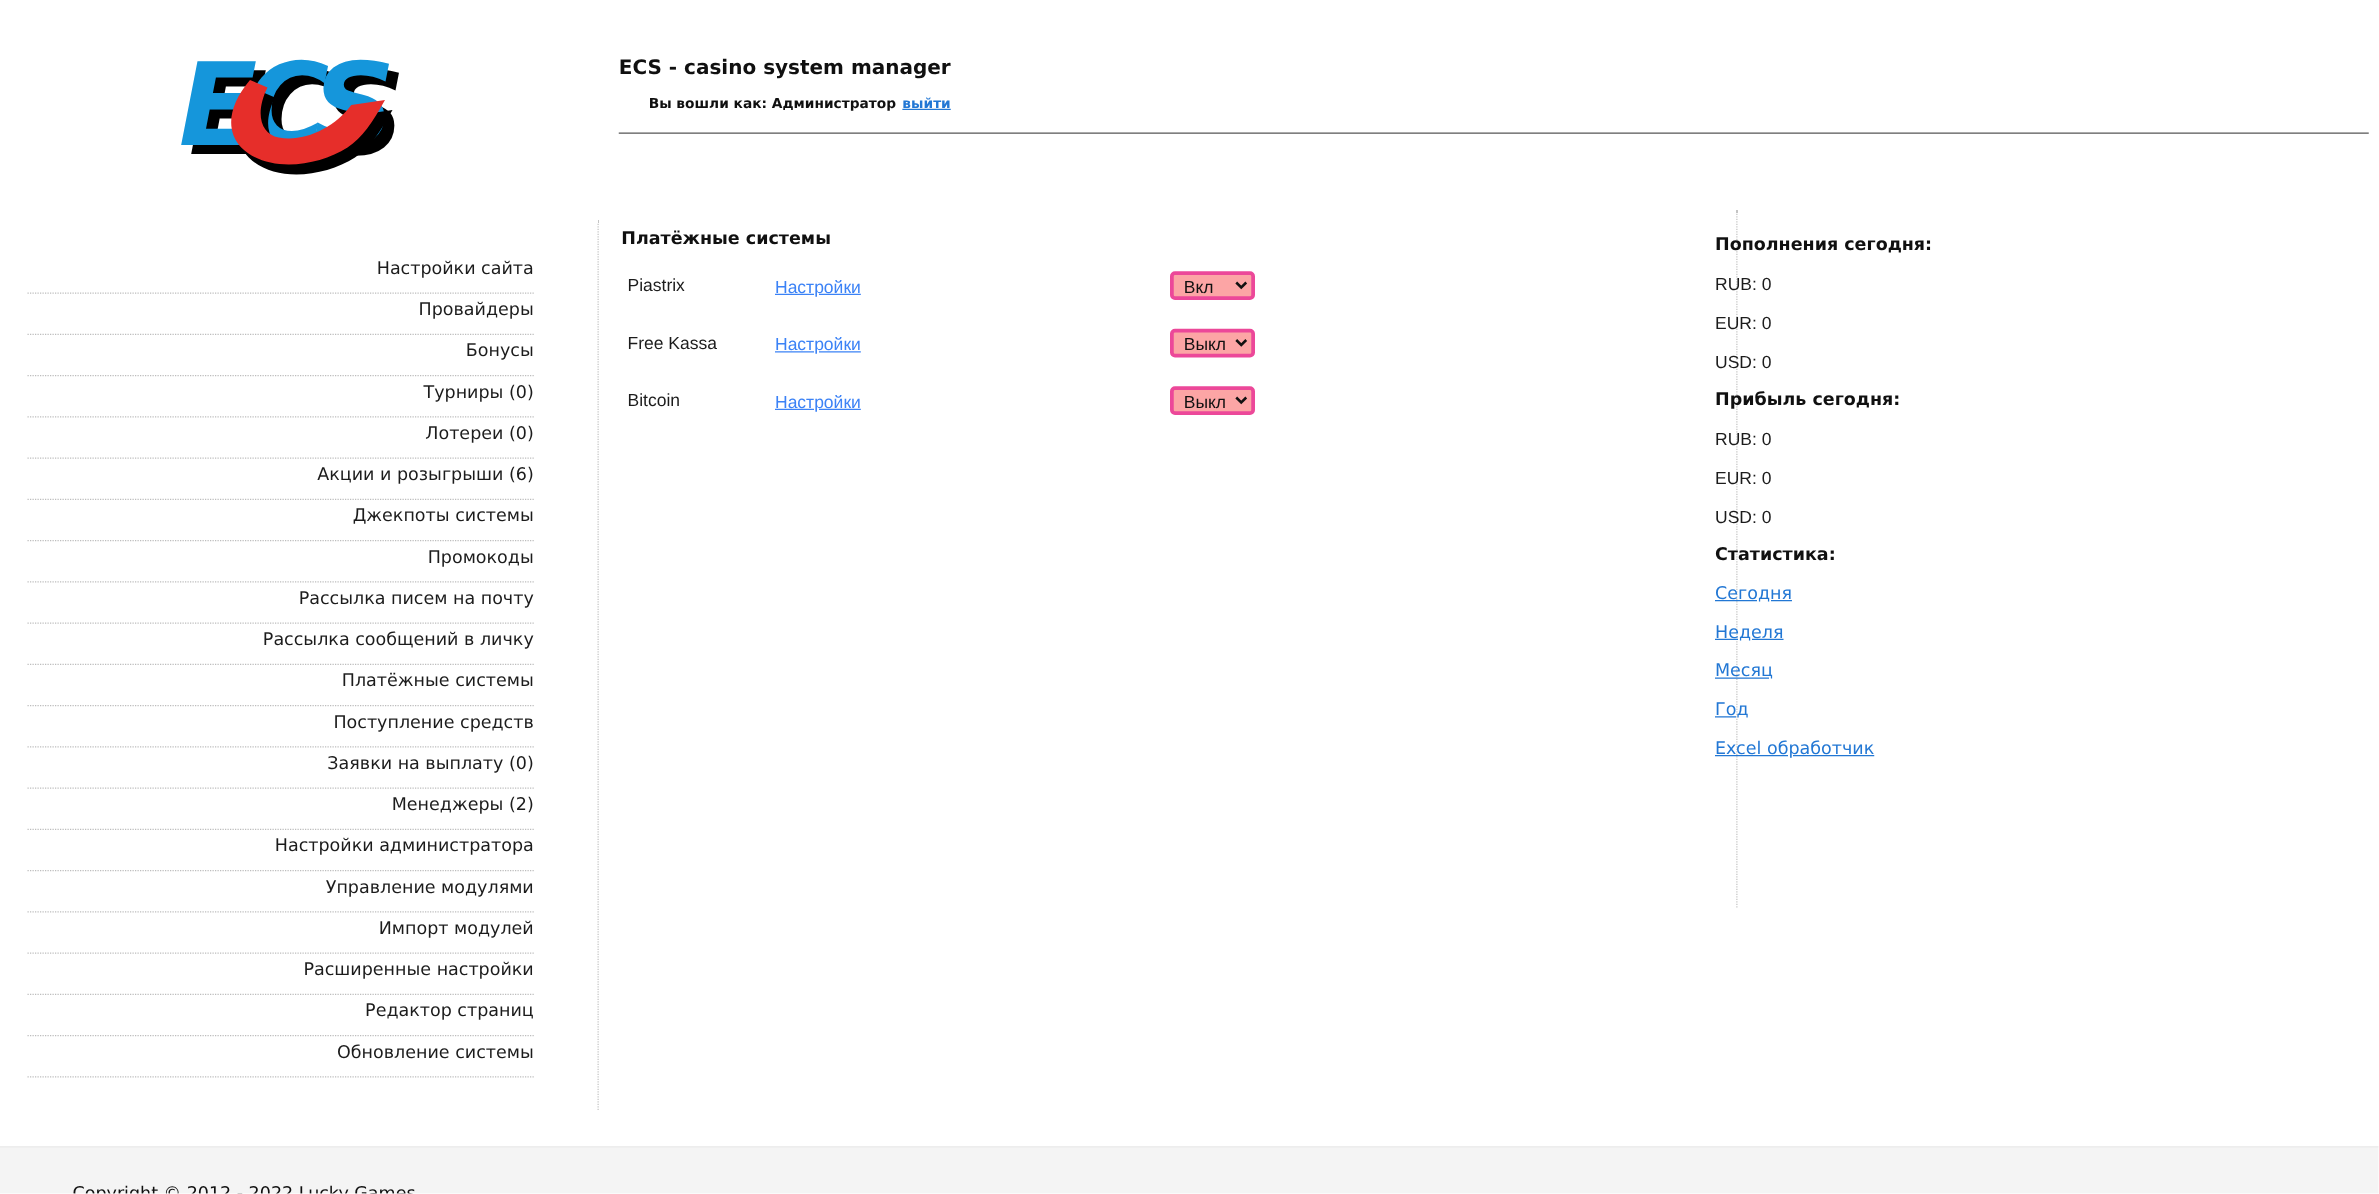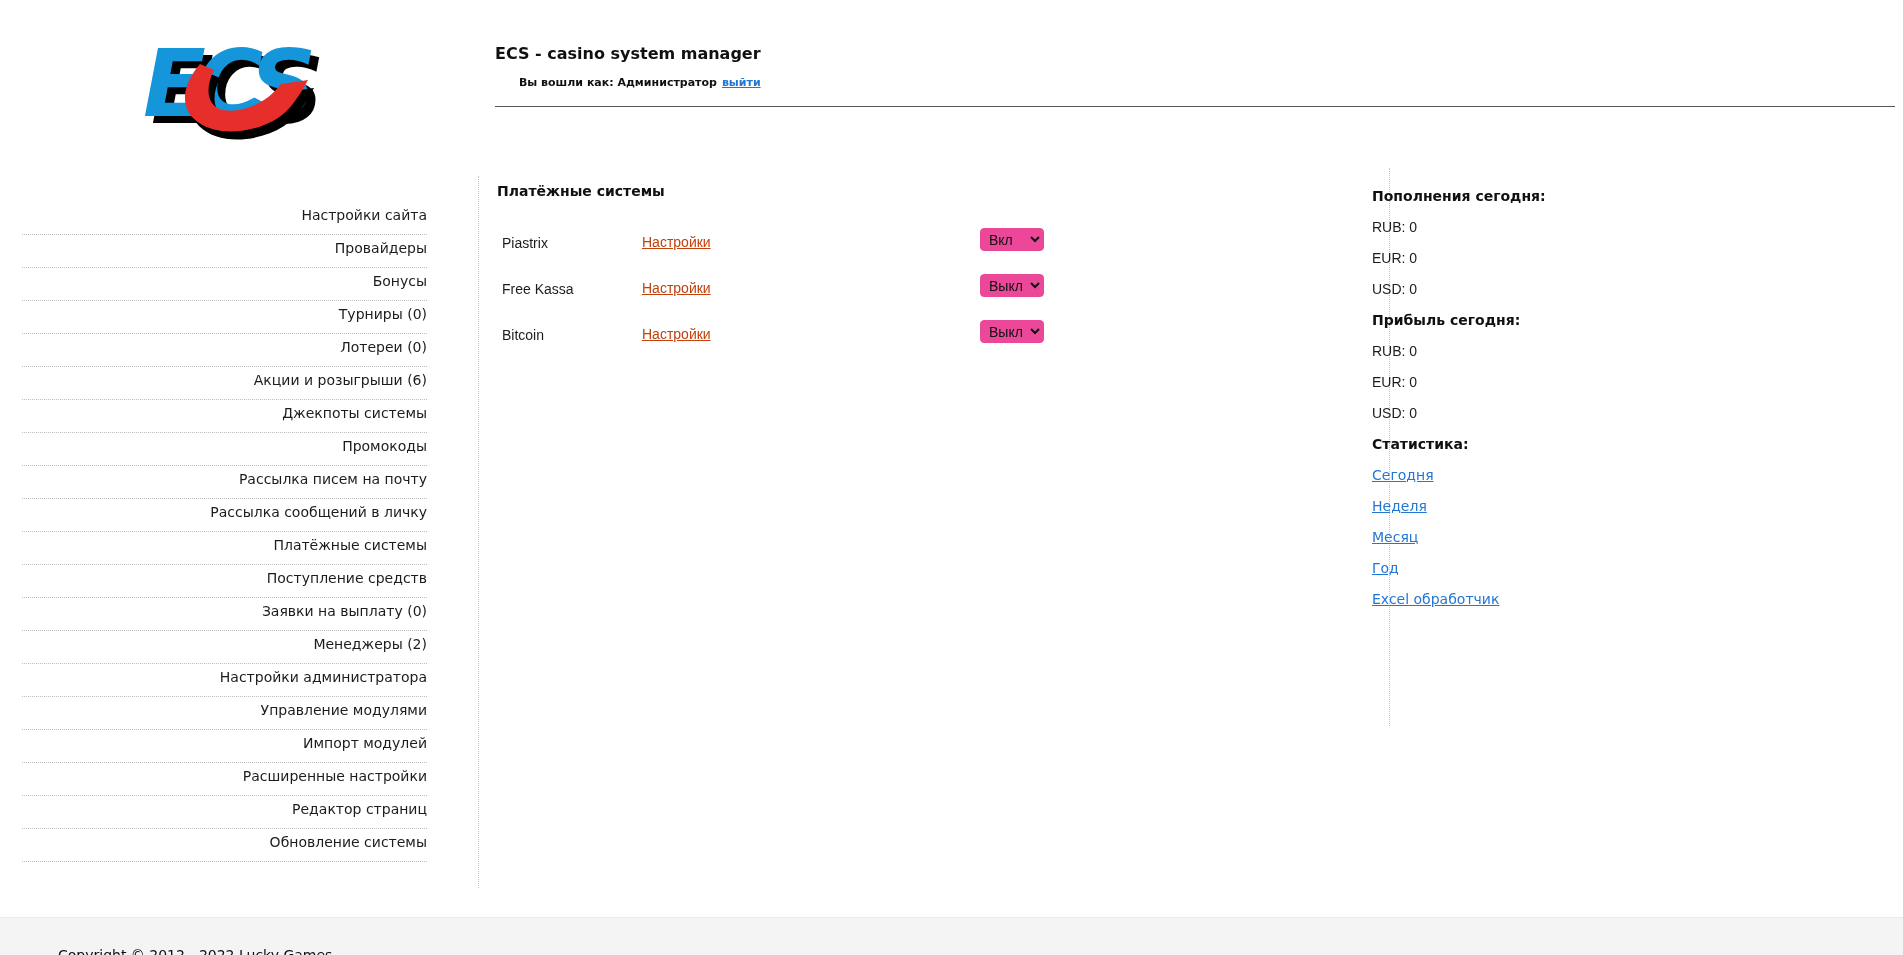--- a/index.html
+++ b/index.html
@@ -23,28 +23,28 @@
     font-size:14px; line-height:17px; color:#1c1c1c; cursor:pointer;
   }
   
   .vsep { position:absolute; width:0; border-left:1px dotted #c4c4c4; }
   .vsep-left  { left:478px; top:176px; height:712px; }
   .vsep-right { left:1389px; top:168px; height:558px; }
   
   .main { position:absolute; left:478px; top:176px; width:911px; }
   .main-heading { margin:7px 0 0 19px; font-size:14px; font-weight:bold; color:#101010; }
   .pay-rows { margin-top:6px; }
-  .pay-row { display:flex; align-items:flex-end; height:46px; padding-left:24px;gap:22px; }
+  .pay-row { display:flex; align-items:center; height:46px; padding-left:24px; }
   .pay-name { width:118px; font-family:"Liberation Sans", sans-serif; font-size:14px; color:#1c1c1c; }
   .pay-link-wrap { width:316px; }
-  .pay-link { font-family:"Liberation Sans", sans-serif; font-size:14px; color:#c2410c; text-decoration:underline; cursor:pointer; }
+  .pay-link { font-family:"Liberation Sans", sans-serif; font-size:14px; color:#3b82f6; text-decoration:underline; cursor:pointer; }
   .pay-select {
     font-family:"Liberation Sans", sans-serif; font-size:14px; height:23px;
     min-width:64px; padding:0 4px; color:#111;
-    background:#ec4899; border:1px solid #ec4899; border-radius:4px;
+    background:#fca5a5; border:3px solid #ec4899; border-radius:4px;
   }
   
   .stats { position:absolute; left:1372px; top:188px; width:470px; }
   .stat-line { height:31px; font-size:14px; line-height:17px; }
   .stat-head { font-weight:bold; color:#101010; }
   .stat-val { font-family:"Liberation Sans", sans-serif; color:#1c1c1c; }
   .stat-link { color:#2277d4; text-decoration:underline; cursor:pointer;text-align:center; }
   
   .footer {
     position:absolute; left:0; top:917px; width:1903px; height:38px;

